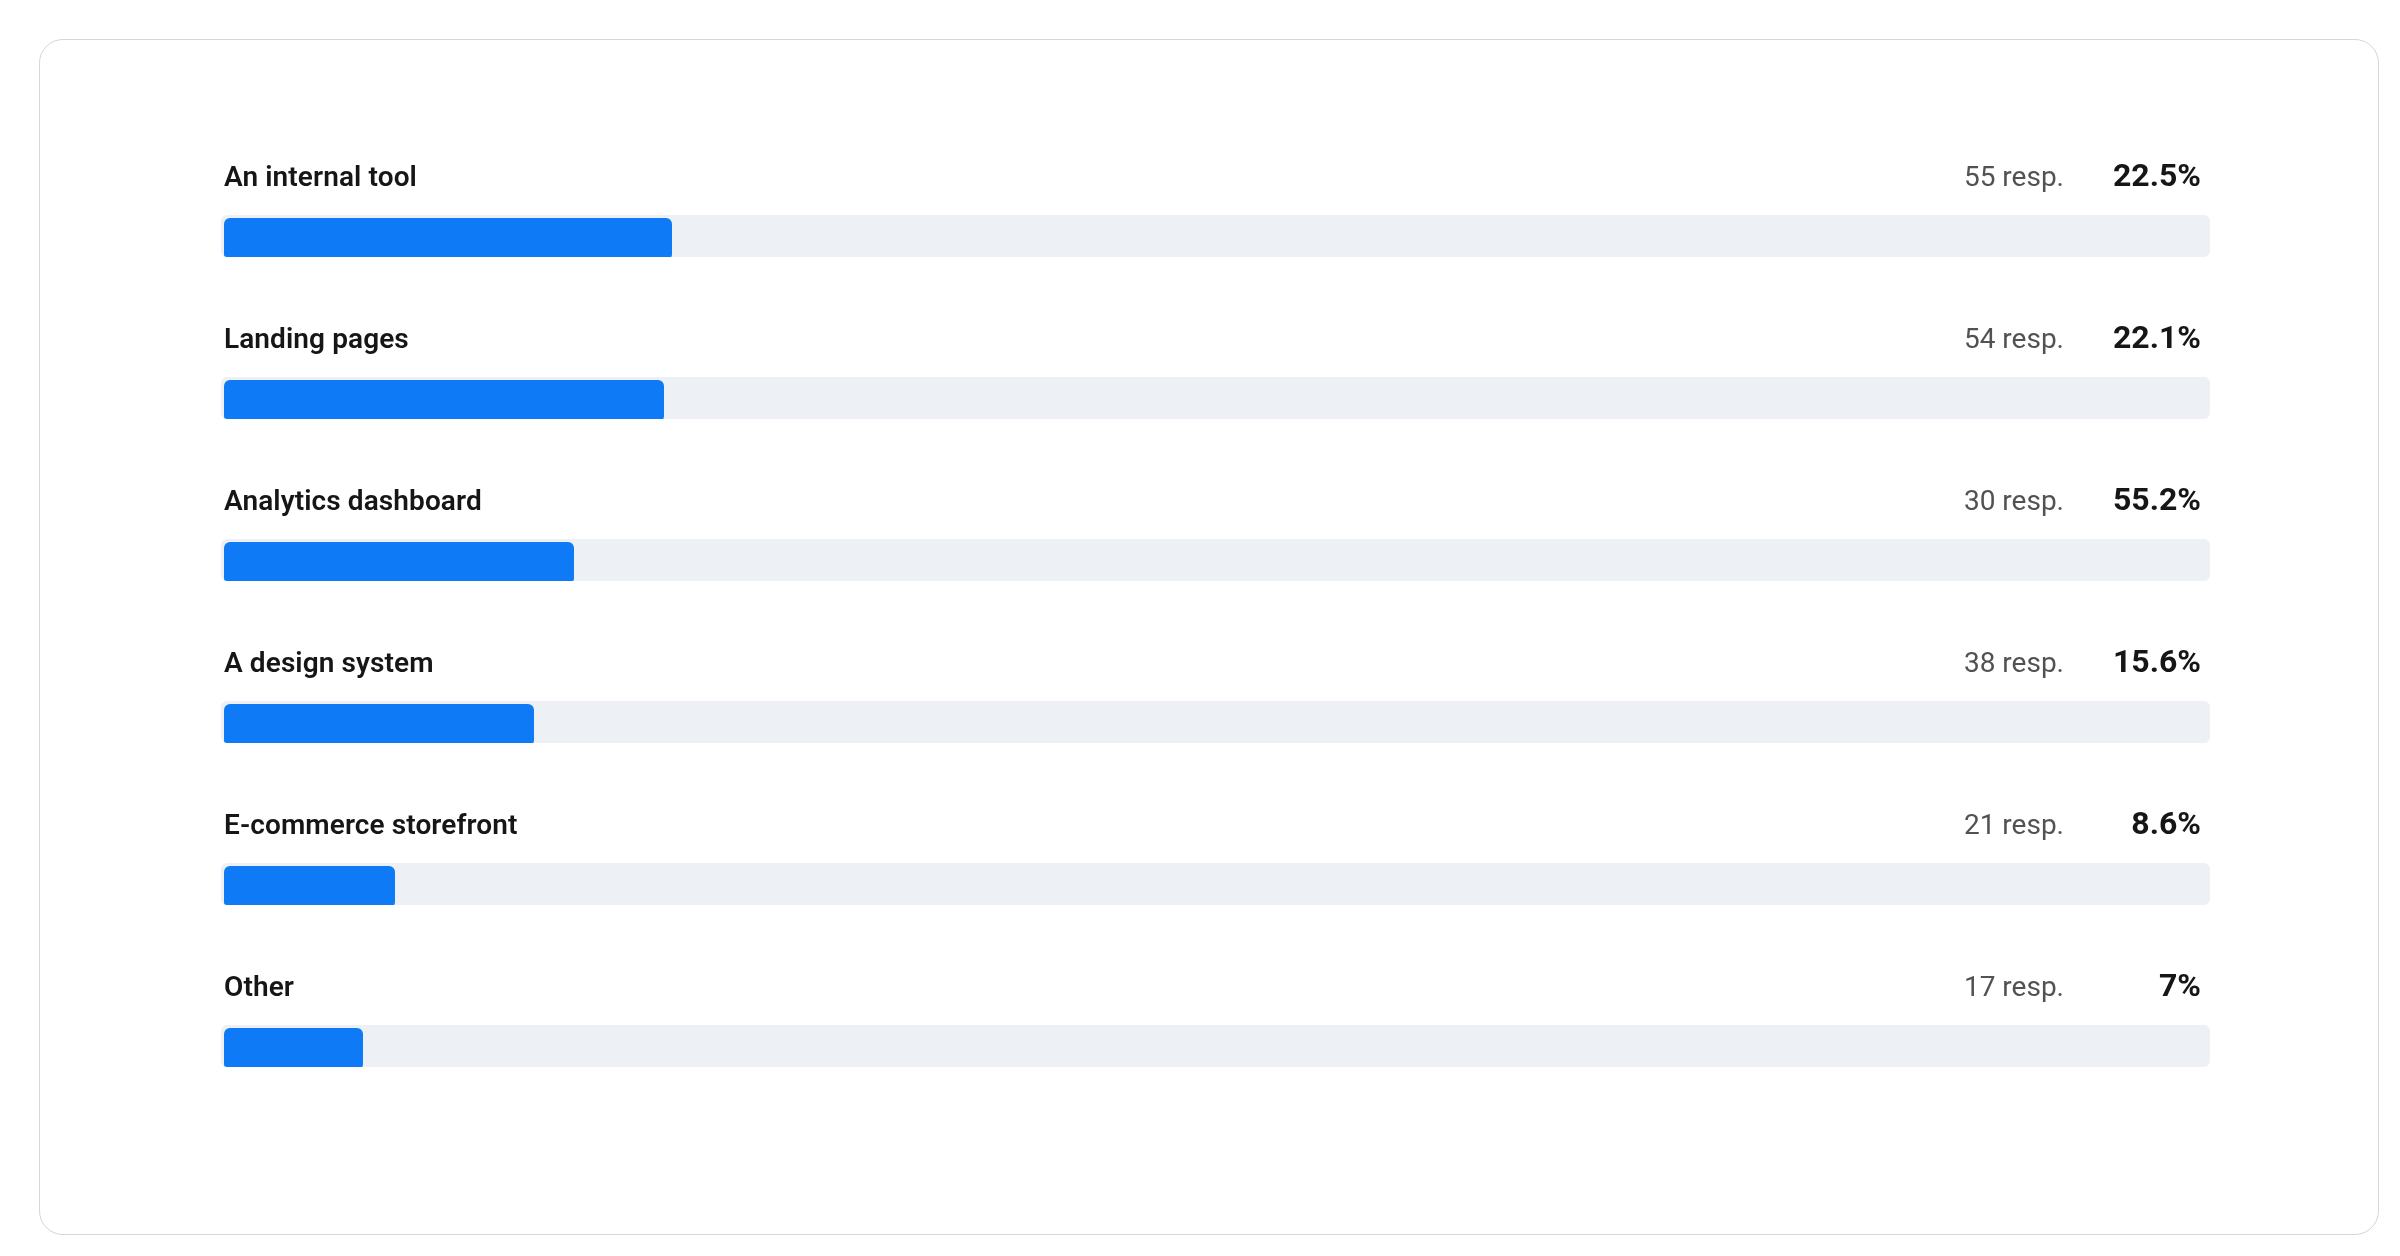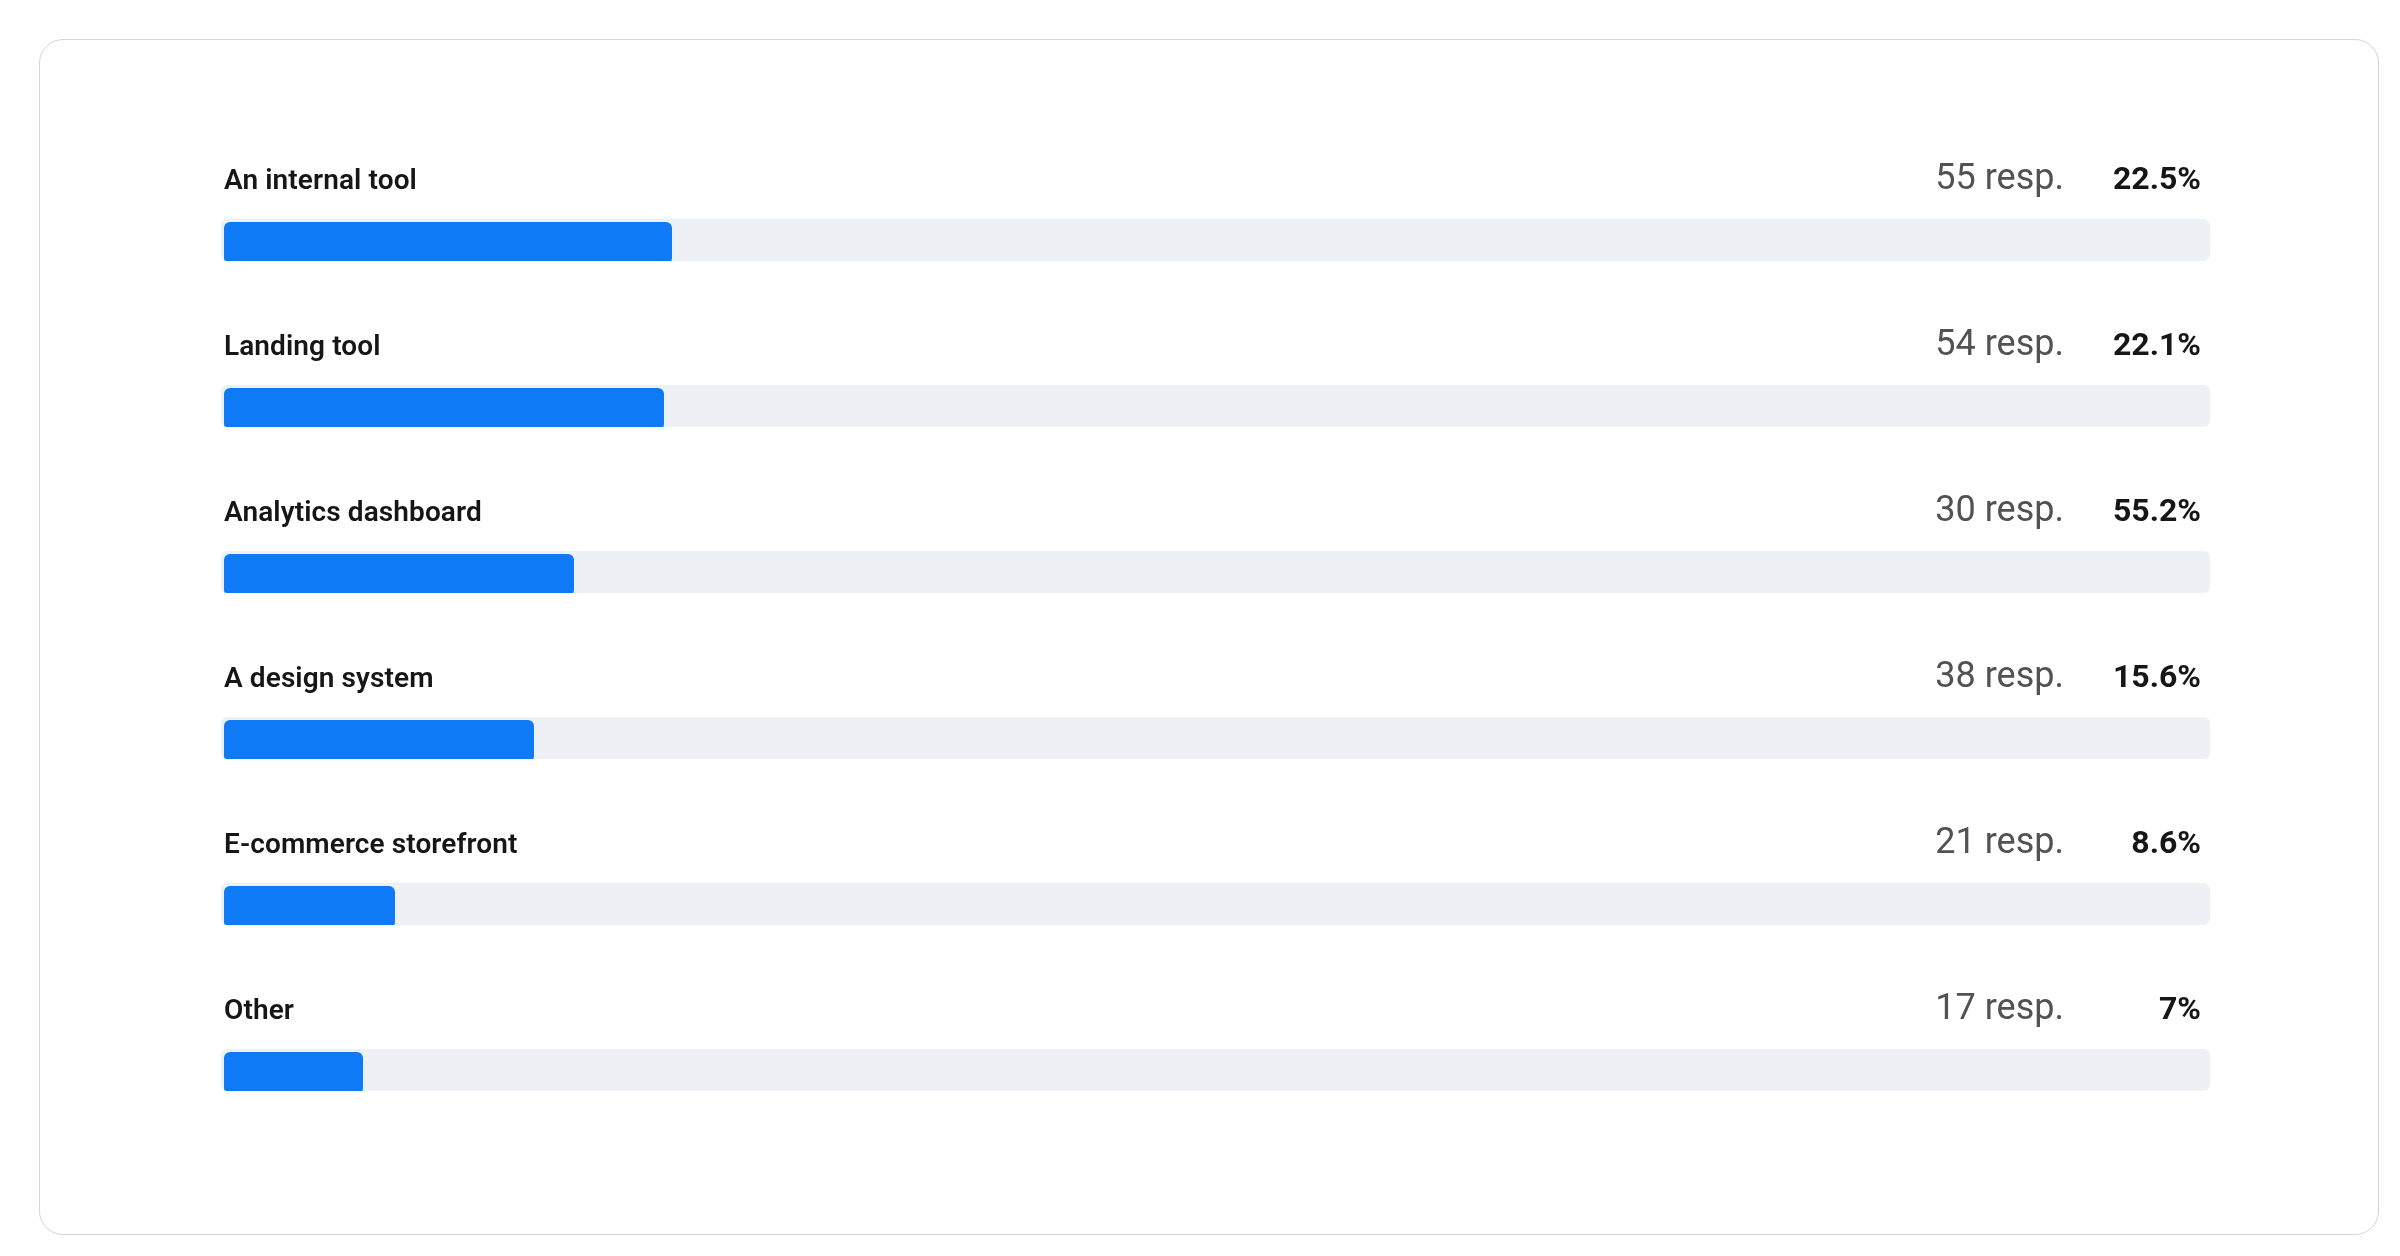--- a/index.html
+++ b/index.html
@@ -27,21 +27,21 @@
     margin-bottom: 18px;
   }
   .label {
     flex: 1;
     font-size: 28px;
     font-weight: 600;
     color: #161616;
     letter-spacing: 0.1px;
   }
   .resp {
-    font-size: 36px;
+    font-size: 28px;
     color: #525252;
     font-weight: 400;
     margin-right: 34px;
     white-space: nowrap;
   }
   .pct {
     font-size: 32px;
     font-weight: 700;
     color: #161616;
     min-width: 100px;
@@ -71,21 +71,21 @@
           <div class="label">An internal tool</div>
           <div class="resp">55 resp.</div>
           <div class="pct">22.5%</div>
         </div>
         <div class="track">
           <div class="fill" style="width: 22.5%;"></div>
         </div>
       </div>
       <div class="row">
         <div class="row-header">
-          <div class="label">Landing tool</div>
+          <div class="label">Landing pages</div>
           <div class="resp">54 resp.</div>
           <div class="pct">22.1%</div>
         </div>
         <div class="track">
           <div class="fill" style="width: 22.1%;"></div>
         </div>
       </div>
       <div class="row">
         <div class="row-header">
           <div class="label">Analytics dashboard</div>

